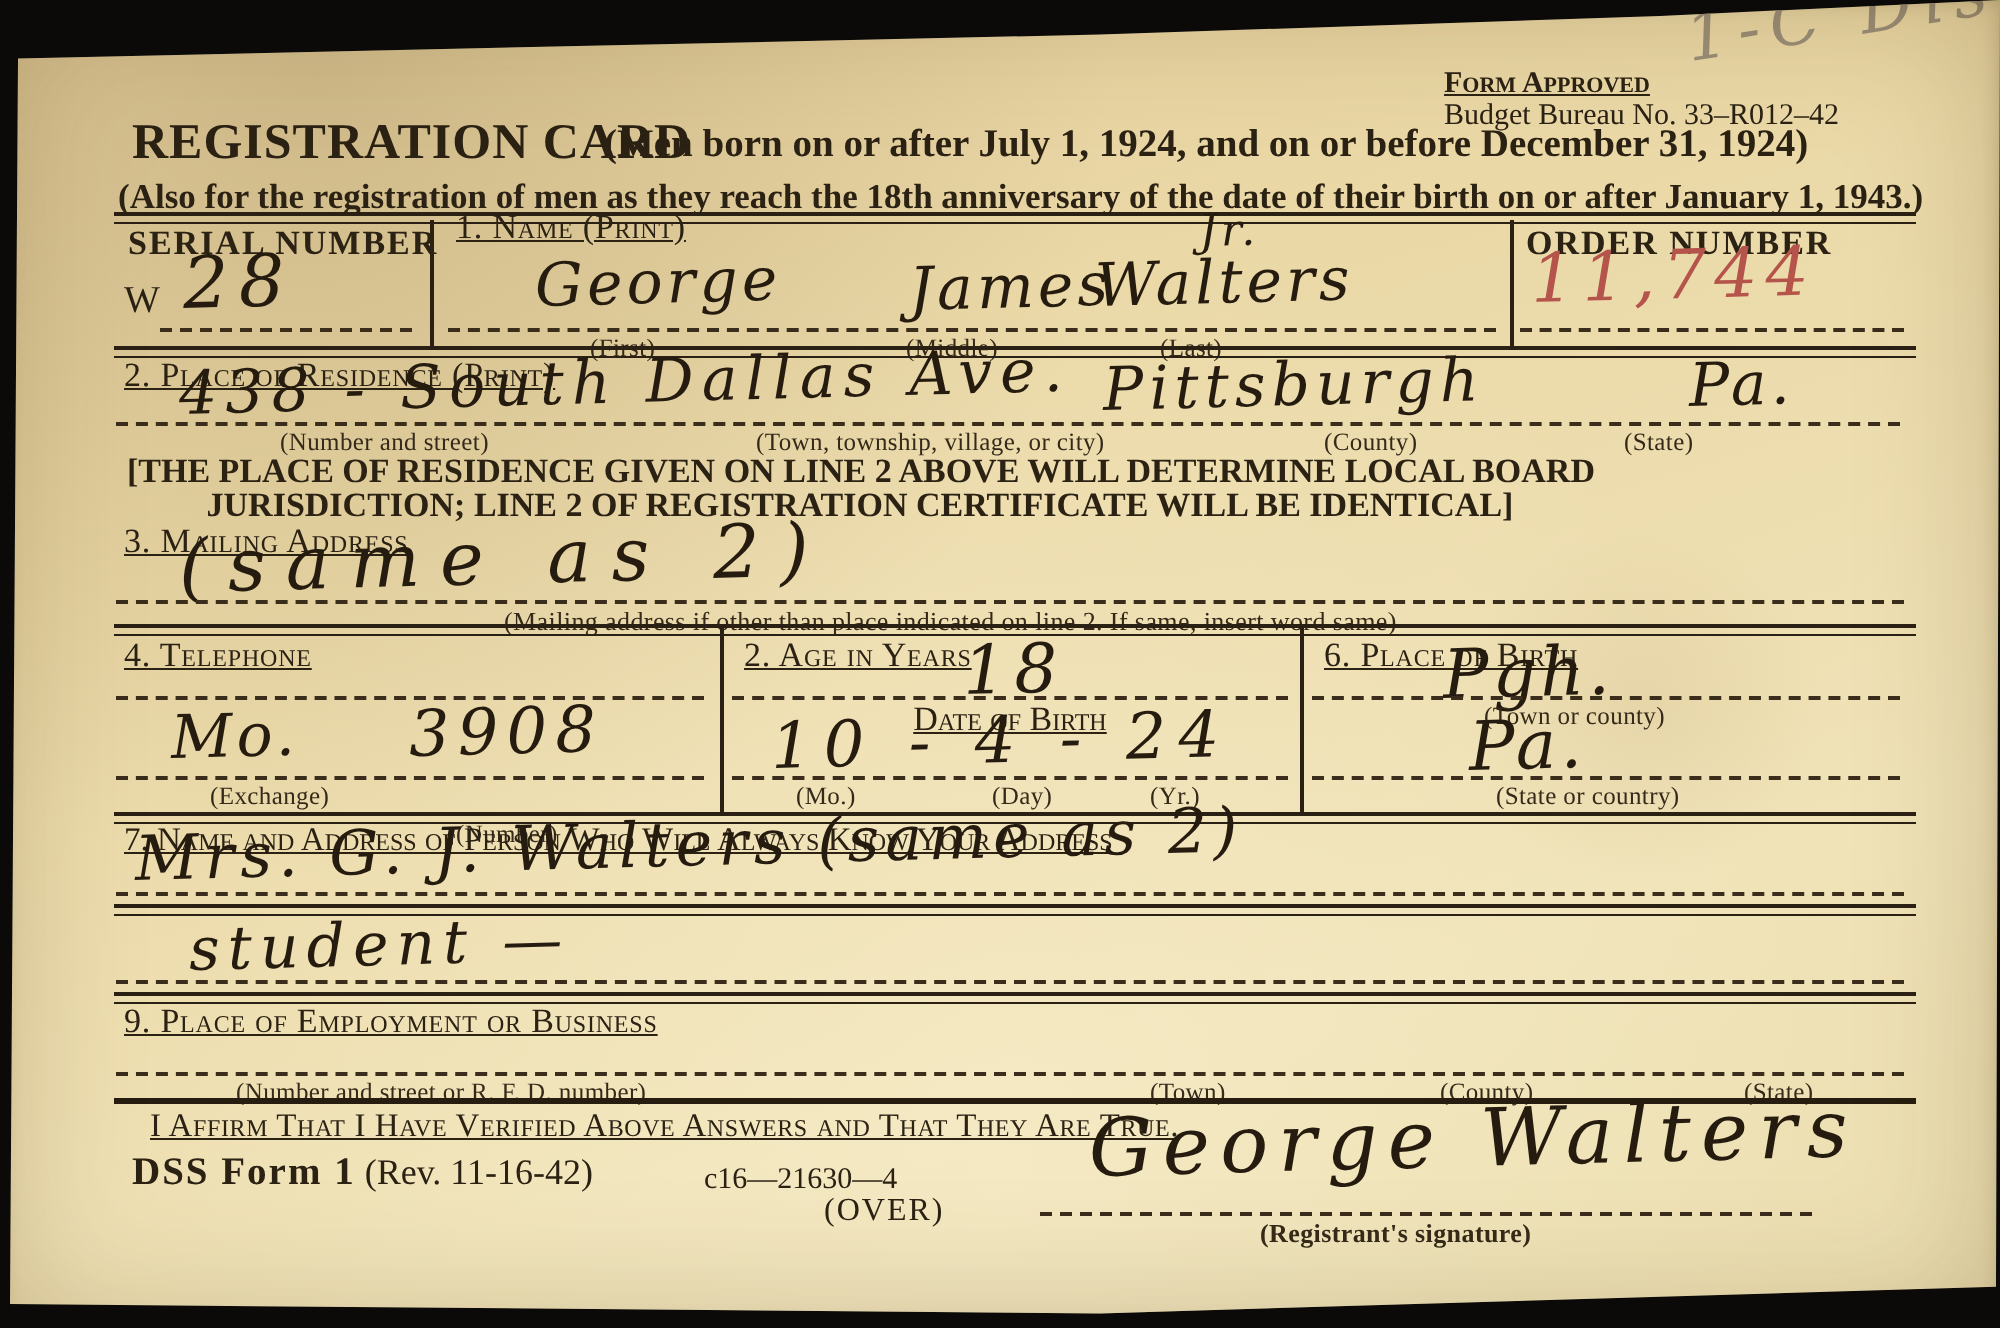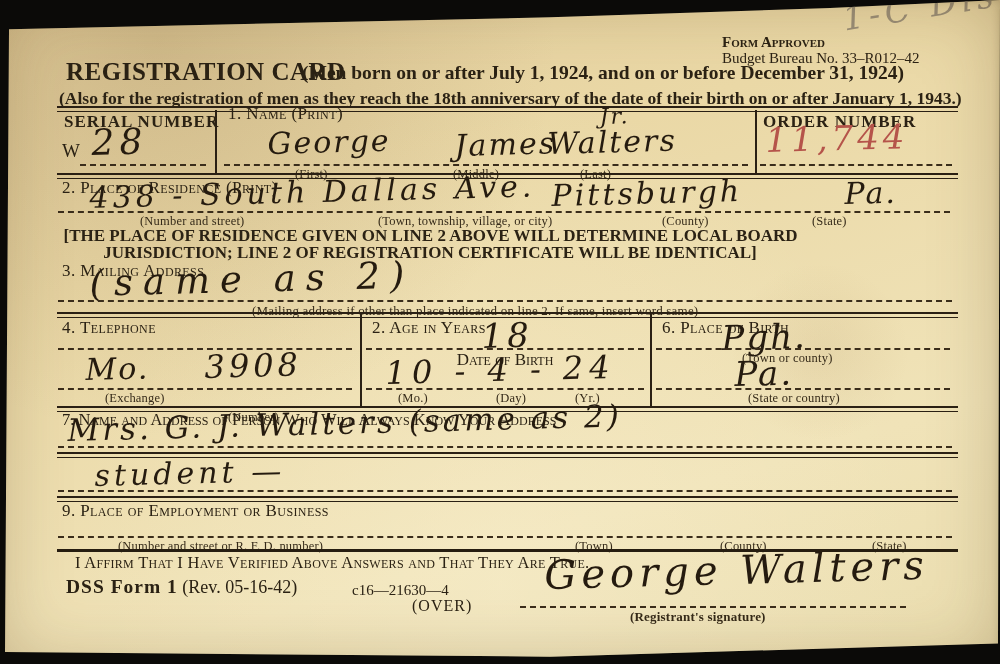--- a/index.html
+++ b/index.html
@@ -16,21 +16,21 @@
       radial-gradient(circle at 16% 6%, rgba(120,90,50,.20), transparent 38%),
       radial-gradient(circle at 82% 53%, rgba(150,110,60,.10), transparent 10%),
       radial-gradient(ellipse at 50% 88%, rgba(255,248,222,.30), transparent 60%),
       linear-gradient(163deg,#e2cd9b 0%,#ead8a6 32%,#f0e3b8 72%,#ebdeb0 100%);
   }
   .card::after{
     content:"";position:absolute;inset:0;pointer-events:none;
     box-shadow:inset 0 0 70px rgba(95,65,22,.28), inset 0 0 10px rgba(60,40,10,.22);
   }
   .abs{position:absolute;white-space:nowrap;}
-  .sc{font-variant:small-caps;}
+  .sc{font-variant:small-caps;text-decoration:underline;}
   .b{font-weight:bold;}
   .lbl{font-size:17px;letter-spacing:.4px;}
   .cap{font-size:12.5px;color:#352a19;letter-spacing:.2px;}
   .dash{position:absolute;height:0;border-bottom:2px dashed #3a2d1b;}
   .dr{position:absolute;left:57px;right:42px;height:3px;
       border-top:2px solid #2a2014;border-bottom:1px solid #2a2014;}
   .vl{position:absolute;width:2px;background:#2a2014;}
   .hr3{position:absolute;left:57px;right:42px;height:0;border-top:3px solid #261d10;}
   .hw{
     font-family:"DejaVu Serif", serif;font-style:italic;color:#251b0f;
@@ -149,21 +149,21 @@
   <div class="abs cap" style="left:575px;top:539px;">(Town)</div>
   <div class="abs cap" style="left:720px;top:539px;">(County)</div>
   <div class="abs cap" style="left:872px;top:539px;">(State)</div>
 
   <div class="hr3" style="top:549px;"></div>
 
   <div class="abs sc" style="left:75px;top:553px;font-size:16.5px;letter-spacing:.3px;">I Affirm That I Have Verified Above Answers and That They Are True.</div>
 
   <div class="abs" style="left:66px;top:576px;font-size:18px;">
     <span class="b" style="font-size:19.5px;letter-spacing:1px;">DSS Form 1</span>
-    <span>(Rev. 05-16-42)</span>
+    <span>(Rev. 11-16-42)</span>
   </div>
   <div class="abs" style="left:352px;top:582px;font-size:15px;">c16—21630—4</div>
   <div class="abs" style="left:412px;top:597px;font-size:16px;letter-spacing:1px;">(OVER)</div>
 
   <div class="abs hw" style="left:545px;top:552px;font-size:40px;letter-spacing:5px;">George Walters</div>
   <div class="dash" style="left:520px;top:606px;width:386px;"></div>
   <div class="abs cap b" style="left:630px;top:609px;font-size:13px;">(Registrant's signature)</div>
 
 </div>
 

